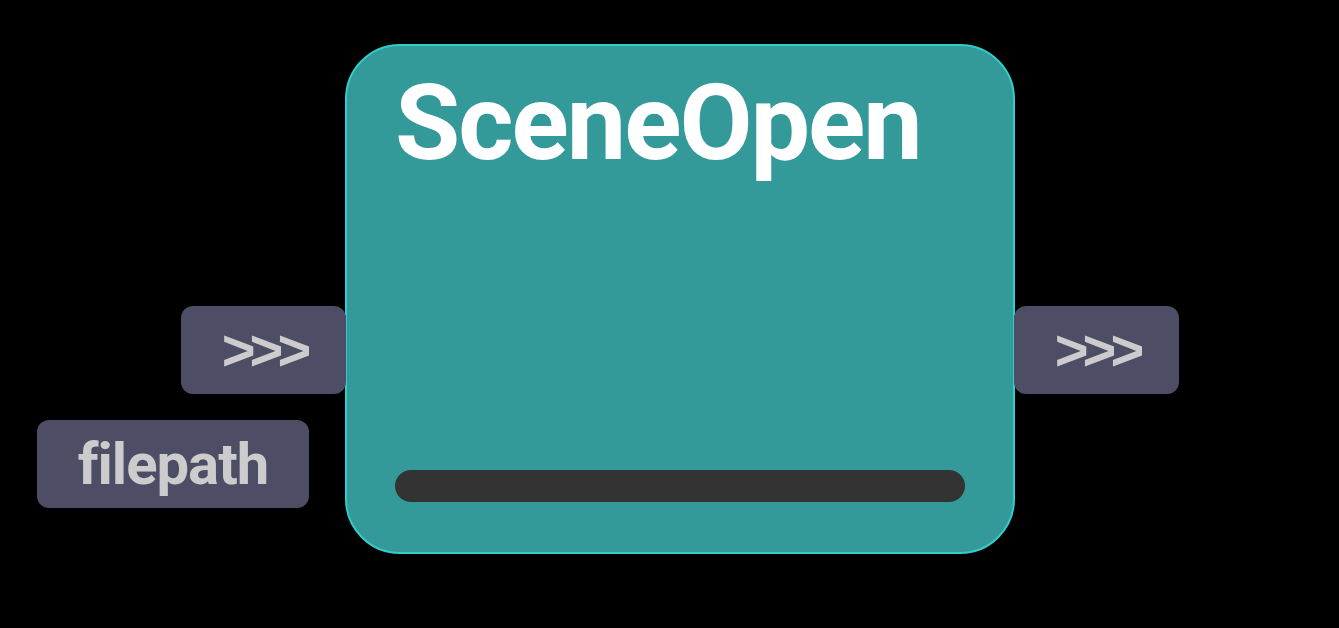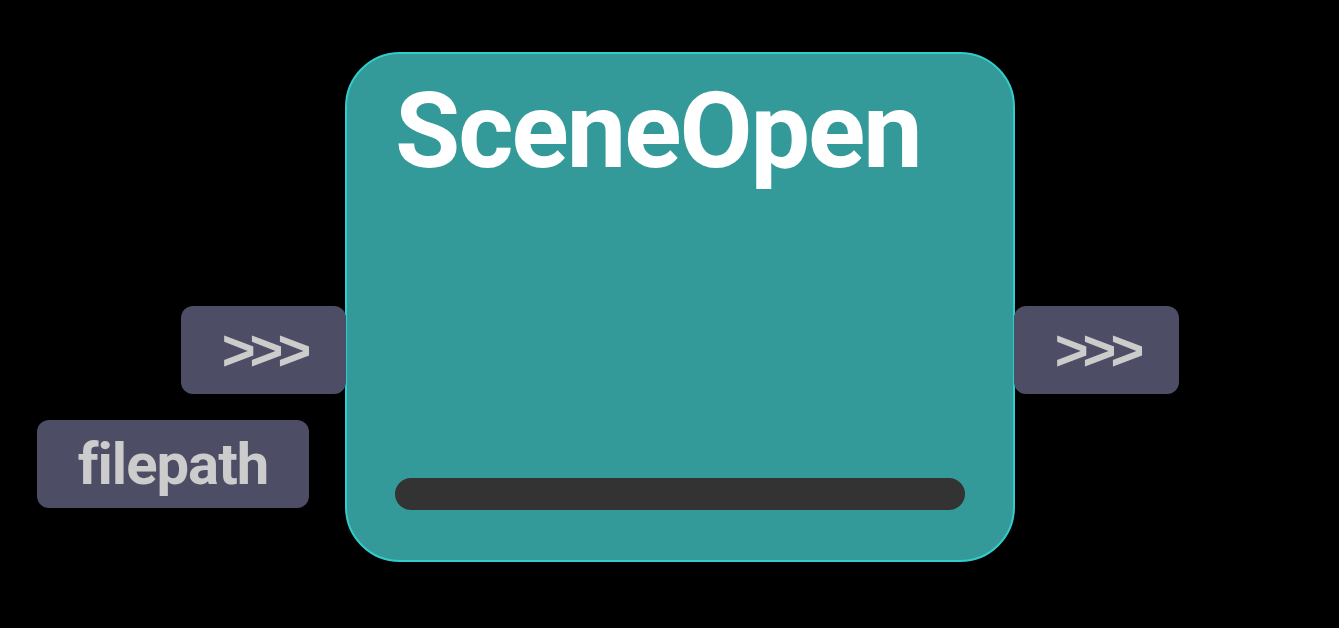--- a/index.html
+++ b/index.html
@@ -11,21 +11,21 @@
       width: 1339px;
       height: 628px;
       background: #000000;
       font-family: 'Roboto', 'Segoe UI', Arial, sans-serif;
       position: relative;
       overflow: hidden;
     }
     .node-container {
       position: absolute;
       left: 345px;
-      top: 52px;
+      top: 44px;
       width: 670px;
       height: 510px;
     }
     .node-body {
       width: 100%;
       height: 100%;
       background: #339999;
       border: 2px solid #33cccc;
       border-radius: 55px;
       padding: 22px 48px 40px 48px;

